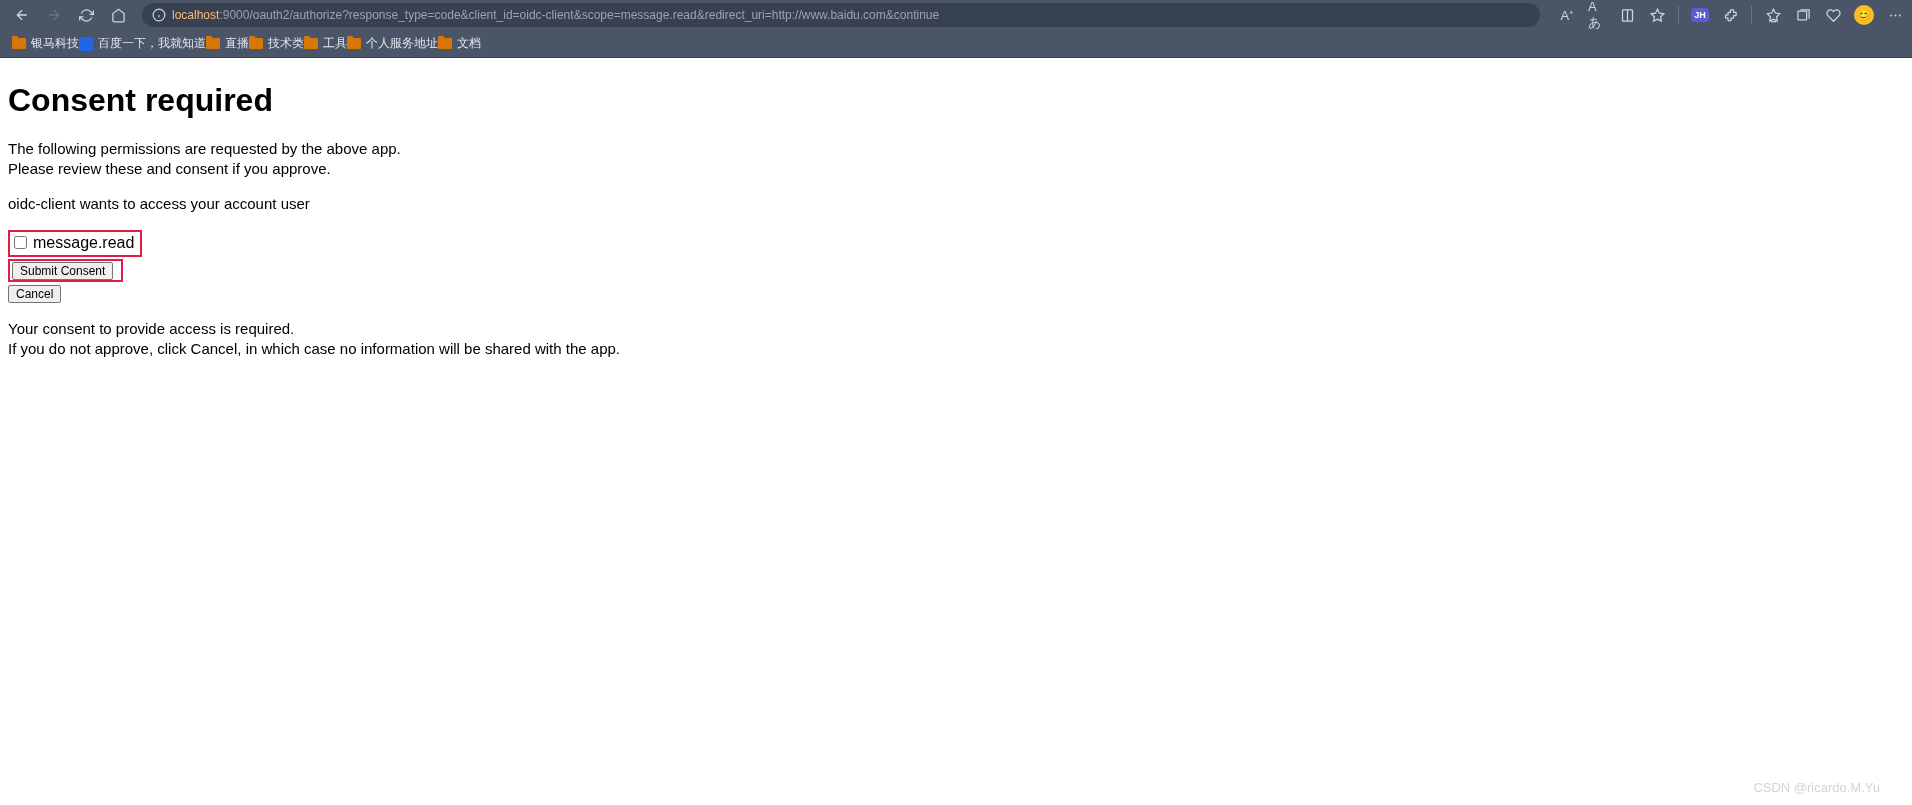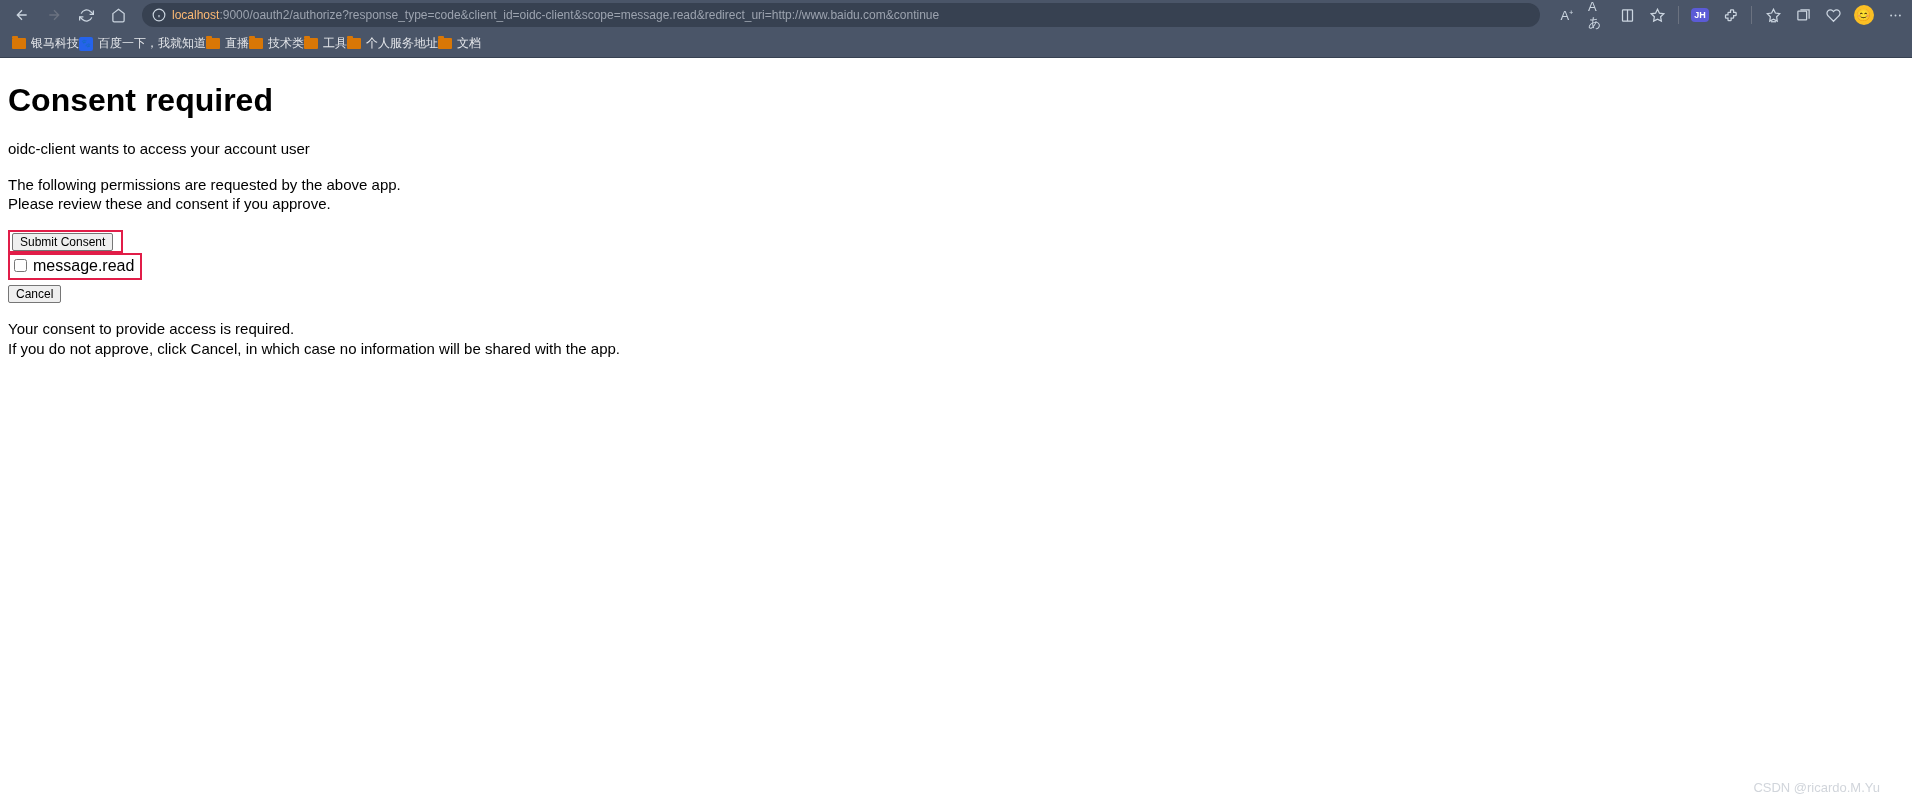--- a/index.html
+++ b/index.html
@@ -323,36 +323,36 @@
     </div>
     <div class="bookmark">
       <div class="folder-icon"></div>
       <span>文档</span>
     </div>
   </div>
 </div>
 
 <div class="page-content">
   <h1>Consent required</h1>
-  <p>oidc-client wants to access your account user</p>
   <p>
     <span>The following permissions are requested by the above app.</span><br>
     <span>Please review these and consent if you approve.</span>
   </p>
-  <div>
-    <div class="submit-wrap">
-      <button class="submit-btn">Submit Consent</button>
-    </div>
-  </div>
+  <p>oidc-client wants to access your account user</p>
   <div>
     <div class="scope-box">
       <label>
         <input type="checkbox" style="">
         <span>message.read</span>
       </label>
+    </div>
+  </div>
+  <div>
+    <div class="submit-wrap">
+      <button class="submit-btn">Submit Consent</button>
     </div>
   </div>
   <div class="cancel-wrap">
     <button class="cancel-btn">Cancel</button>
   </div>
   <p class="footer-text">
     <span>Your consent to provide access is required.</span><br>
     <span>If you do not approve, click Cancel, in which case no information will be shared with the app.</span>
   </p>
 </div>

